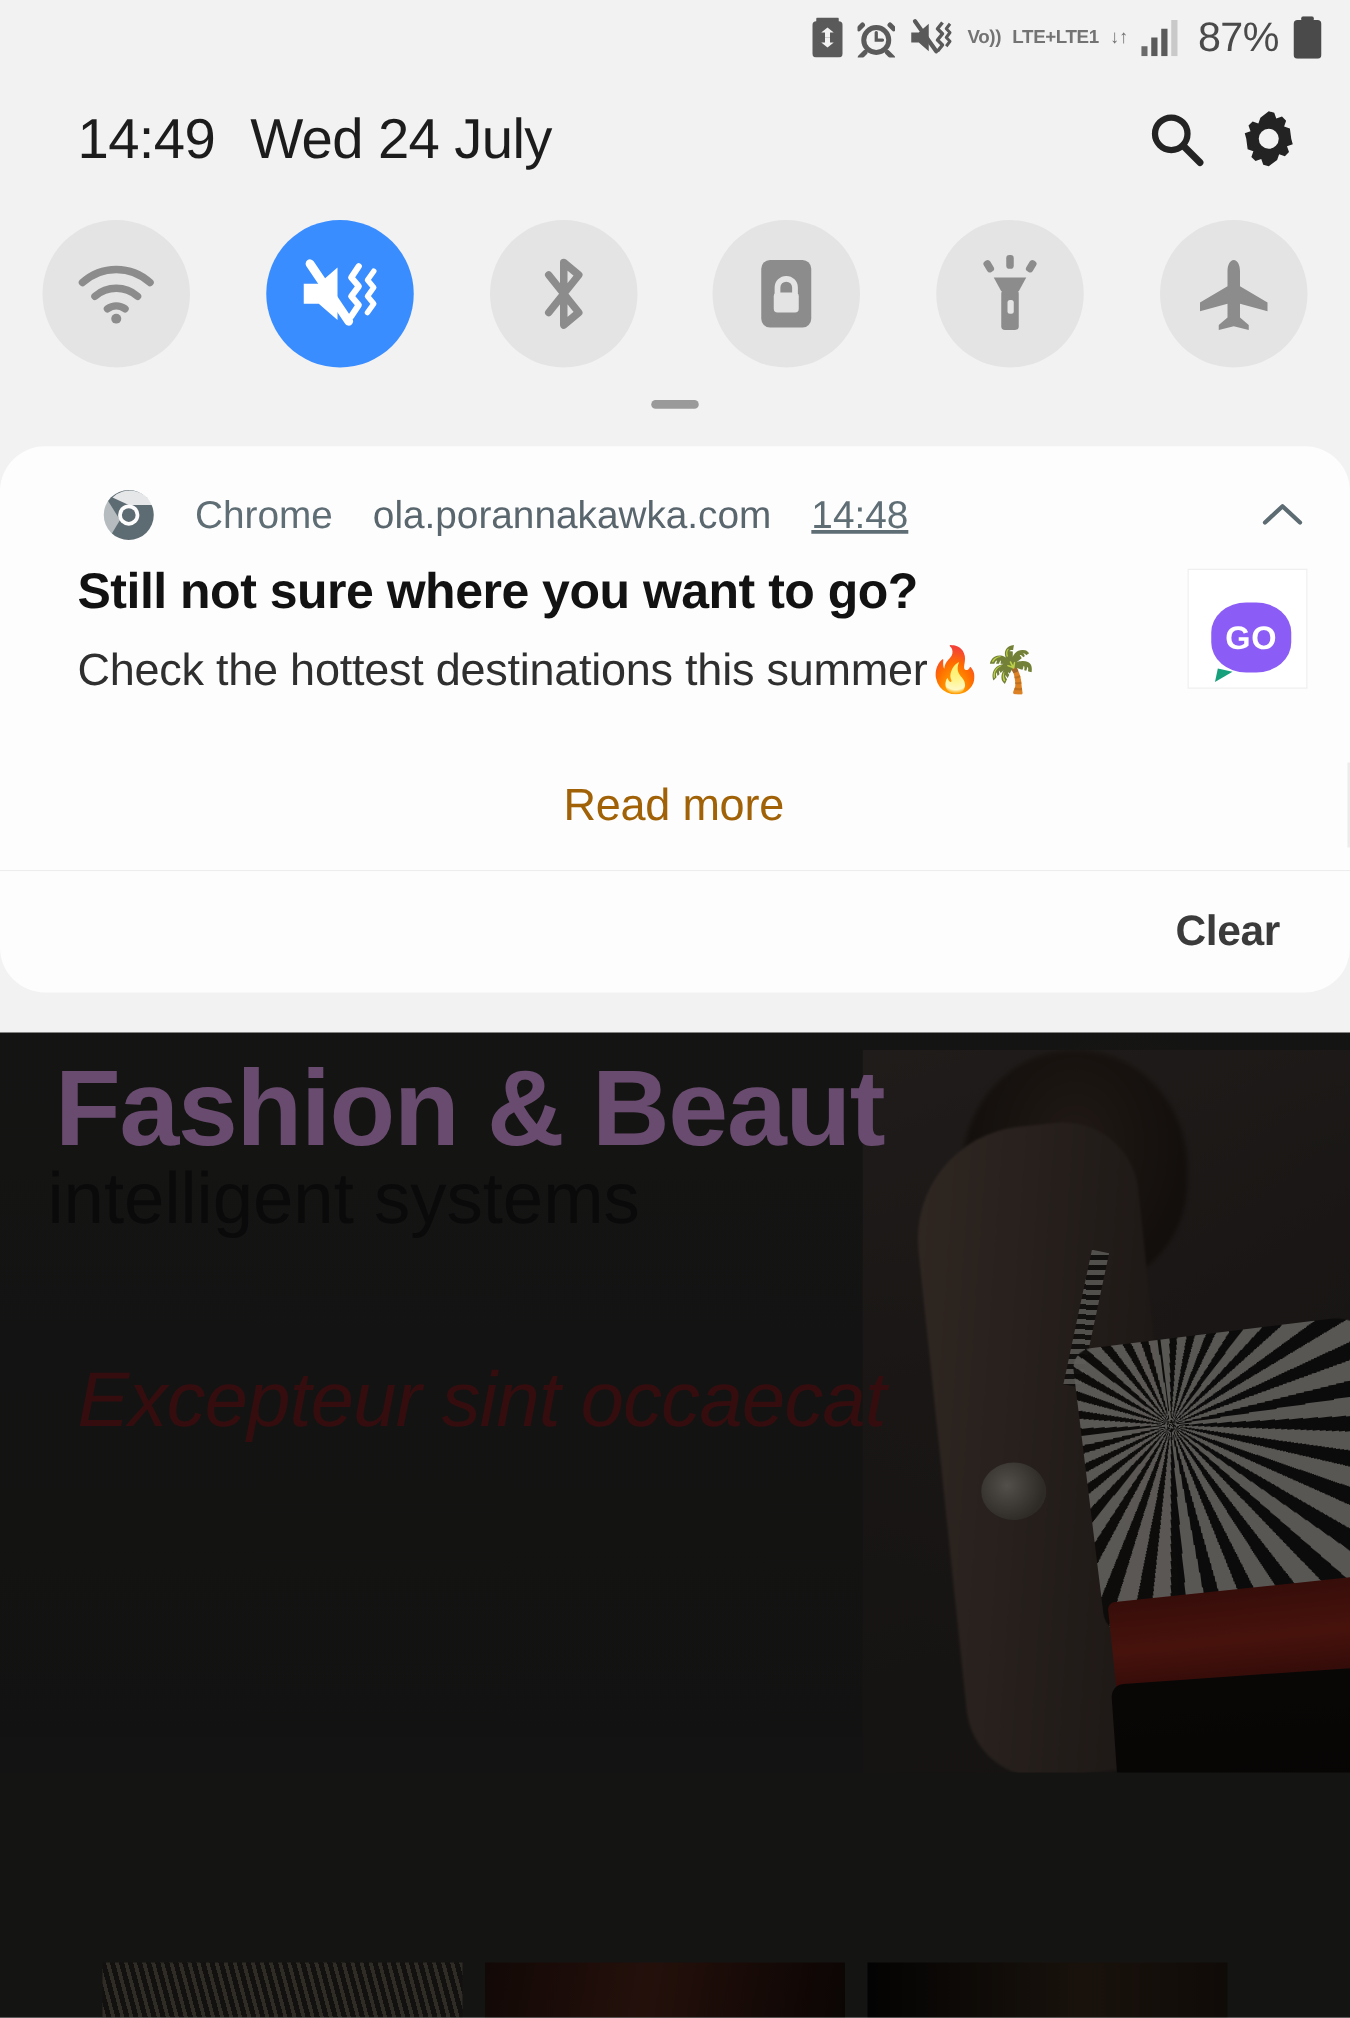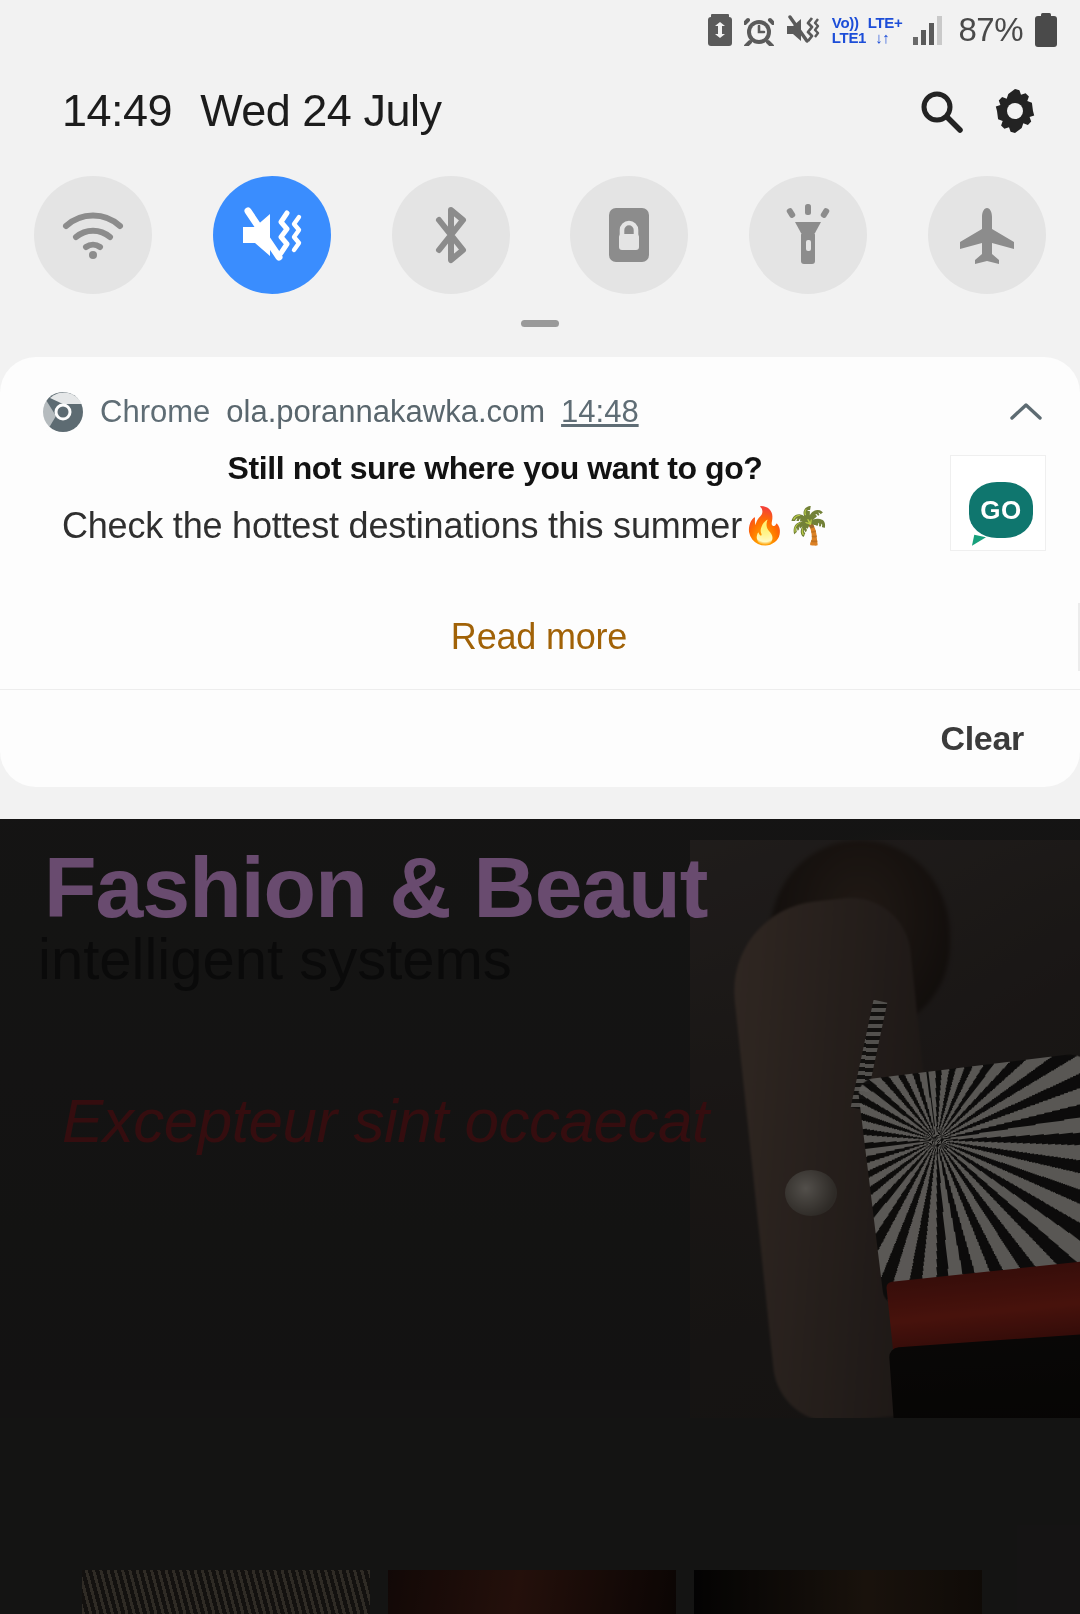--- a/index.html
+++ b/index.html
@@ -122,22 +122,22 @@
   }
 
   
   .statusbar {
     height:60px; display:flex; align-items:center; justify-content:flex-end;
     padding-right:22px; gap:11px; color:#555;
   }
   .sb-ico { display:flex; align-items:center; }
   .sb-ico svg { display:block; }
   .lte-block {
-    display:flex; flex-direction:column; justify-content:center;
-    font-size:15px; font-weight:700; line-height:1.02; color:#1d4ed8;
+    display:flex; flex-direction:row; justify-content:center;
+    font-size:15px; font-weight:700; line-height:1.02; color:#737373;
     letter-spacing:-.3px;
   }
   .lte-row { display:flex; align-items:center; gap:3px; white-space:nowrap; }
   .sb-batt-text { font-size:33px; color:#4a4a4a; font-weight:400; letter-spacing:-.5px; }
 
   
   .qs-header {
     display:flex; align-items:center; padding:14px 28px 0 62px;
   }
   .qs-clock {
@@ -169,50 +169,50 @@
 
   
   #notif-area { padding:30px 0 0 0; }
   .notif-card {
     background:#fdfdfd;
     border-radius:36px 36px 0 0;
     padding:34px 0 0 0;
     position:relative;
   }
   .notif-head {
-    display:flex; align-items:center; gap:16px;
-    padding:0 34px 0 42px;
+    display:flex; align-items:center; gap:32px;
+    padding:0 34px 0 82px;
     font-size:31px; color:#5d6b72;
   }
   .chrome-logo { width:42px; height:42px; flex:0 0 auto; }
   .nh-app { font-weight:400; color:#5f6d75; }
   .nh-url { color:#59666d; }
   .nh-time { color:#5f6d75;text-decoration:underline; }
   .nh-spacer { flex:1; }
   .nh-chevron { width:40px; height:40px; display:flex; align-items:center; justify-content:center; cursor:pointer; }
 
   .notif-body { display:flex; padding:16px 34px 0 62px; }
   .nb-text { flex:1; min-width:0; }
   .nb-title {
-    font-size:32px; font-weight:700; color:#121212;
-    letter-spacing:-.4px; line-height:1.2;text-align:center;
+    font-size:40px; font-weight:700; color:#121212;
+    letter-spacing:-.4px; line-height:1.2;
   }
   .nb-sub {
     font-size:36px; color:#2f2f2f; margin-top:16px;
     letter-spacing:-.2px; line-height:1.25; white-space:nowrap;
   }
   .nb-thumb {
     flex:0 0 auto; width:96px; height:96px; margin-left:22px; margin-top:6px;
     background:#ffffff; border:1px solid #efefef;
     display:flex; align-items:flex-end; justify-content:flex-end;
     padding:12px;
   }
   .go-bubble {
     width:64px; height:56px; position:relative;
-    background:#0f766e; border-radius:28px/24px;
+    background:#8b5cf6; border-radius:28px/24px;
     display:flex; align-items:center; justify-content:center;text-align:right;
   }
   .go-bubble::after {
     content:""; position:absolute; left:4px; bottom:-9px;
     width:0; height:0;
     border-left:12px solid #17a07c;
     border-bottom:11px solid transparent;
     transform:rotate(12deg);
   }
   .go-text { color:#fff; font-size:26px; font-weight:700; letter-spacing:.5px; }

